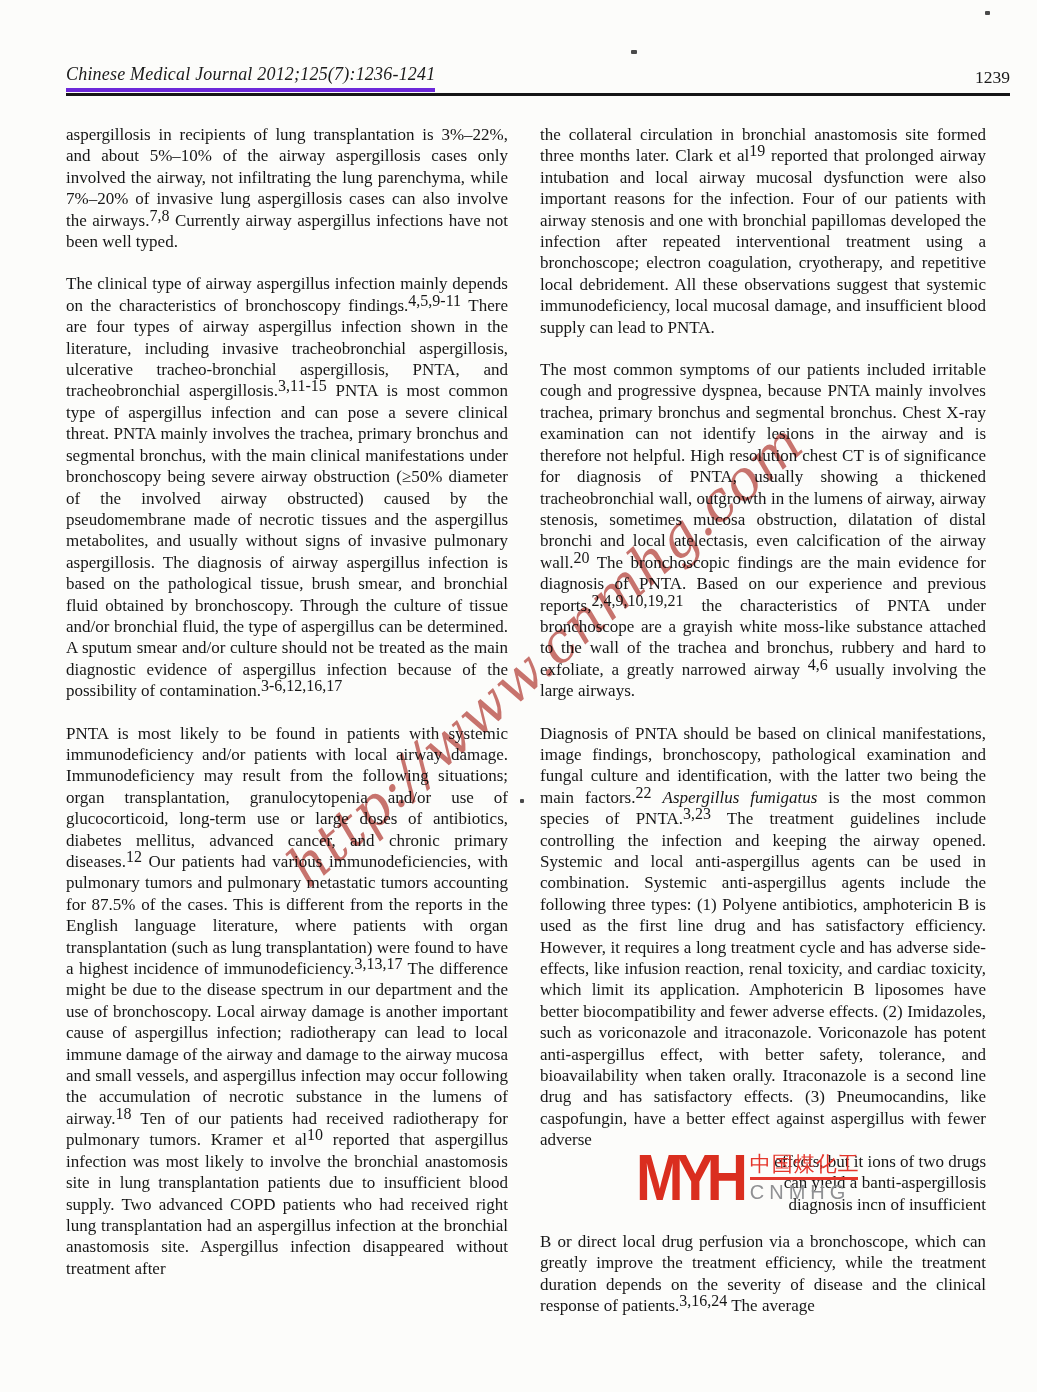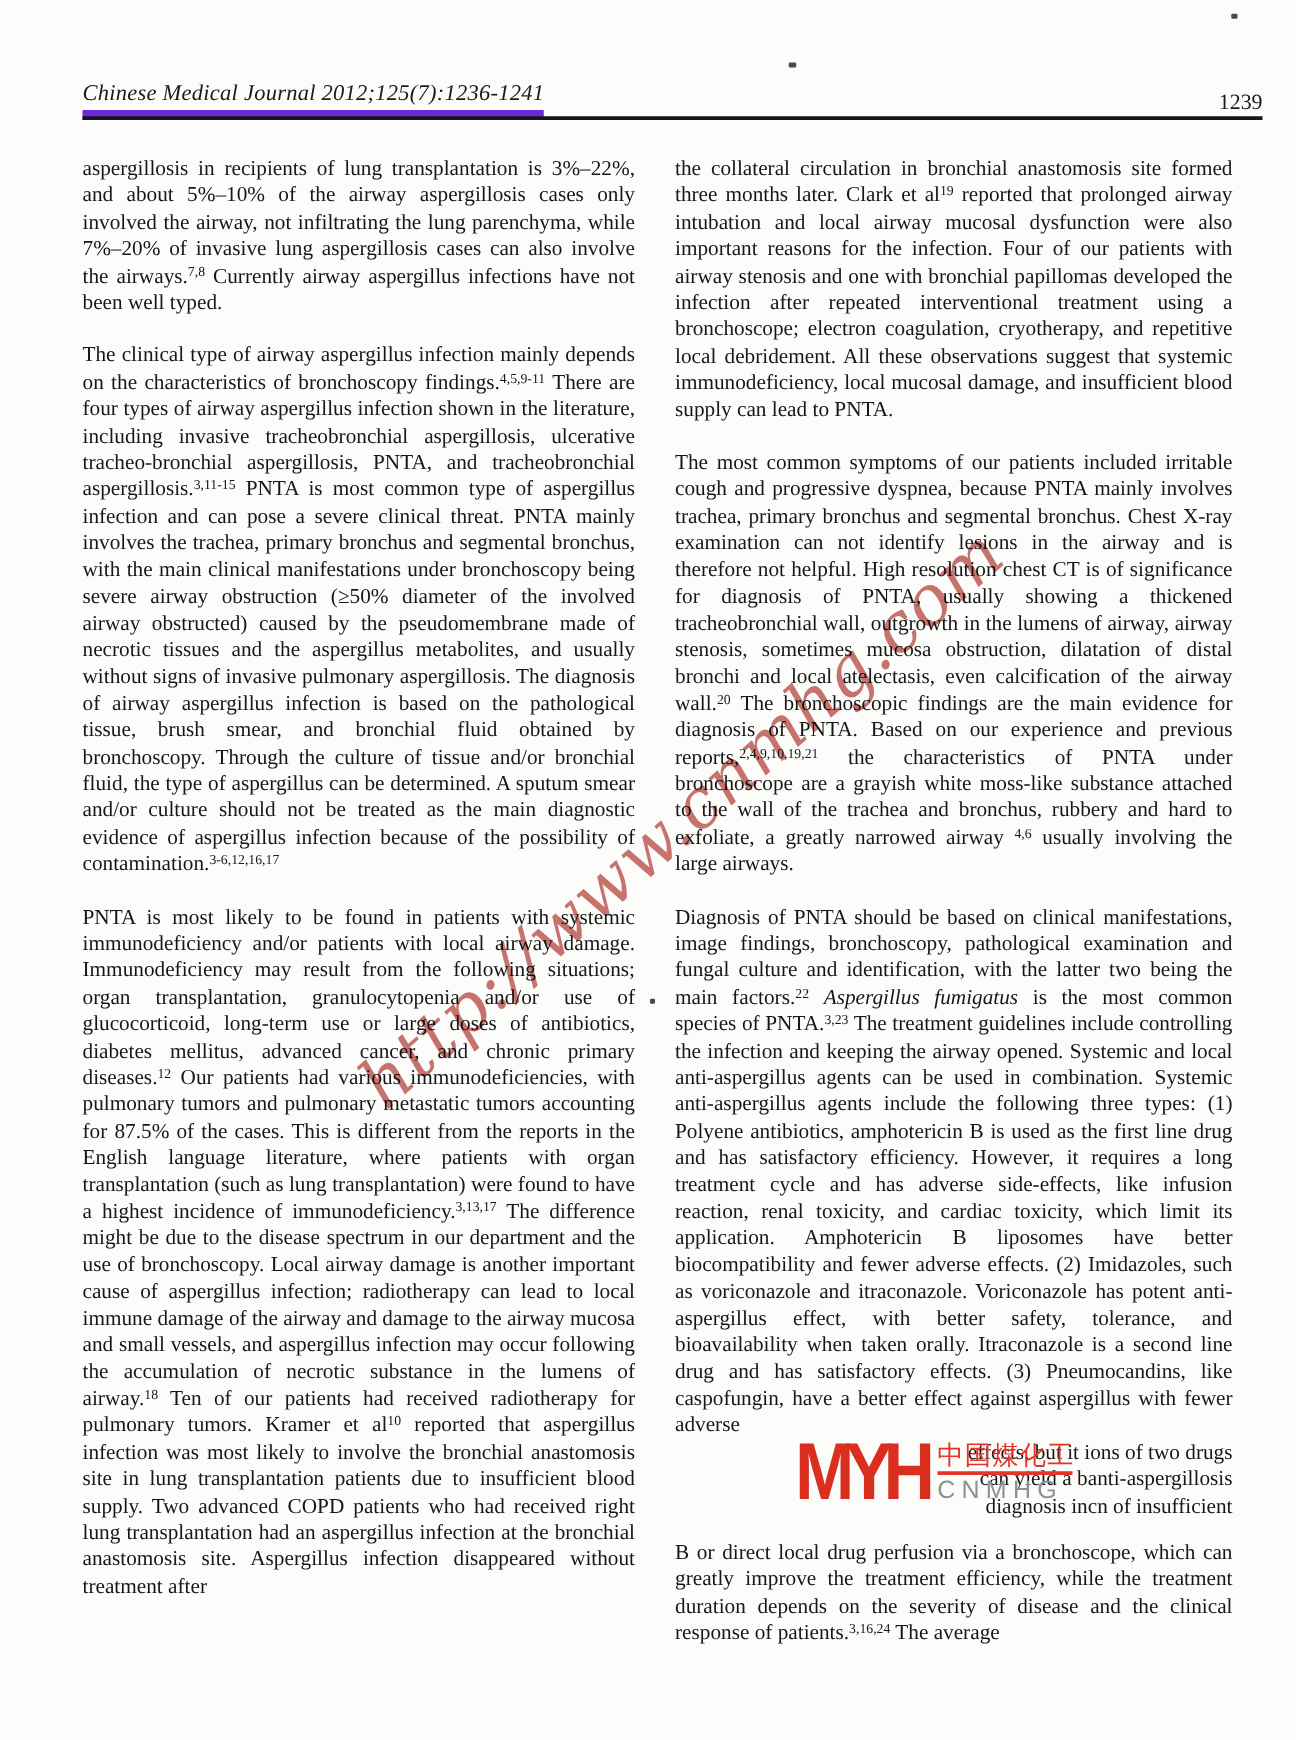--- a/index.html
+++ b/index.html
@@ -18,40 +18,40 @@
   
   .header {
     position: absolute; left: 66px; top: 64px; width: 944px;
     display: flex; justify-content: space-between; align-items: flex-end;
   }
   .journal {
     font-style: italic;
     font-size: 18px;
     letter-spacing: 0.2px;
     padding-bottom: 3px;
-    border-bottom: 8px solid #6d28d9;
+    border-bottom: 4px solid #6d28d9;
   }
   .pageno { font-size: 17.5px; padding-bottom: 4px; }
   .rule {
     position: absolute; left: 66px; top: 93px; width: 944px; height: 3px;
     background: #161616;
   }
   
   .col {
     position: absolute; top: 108px;
     font-size: 17px; line-height: 21.4px;
     text-align: justify;
     color: #161616;
   }
   .col-left  { left: 66px;  width: 442px; }
   .col-right { left: 540px; width: 446px; }
   .col p { margin: 16px 0 21px 0; }
   .col p.nogap { margin-bottom: 0; }
   sup {
-    font-size: 11px; line-height: 0;
+    font-size: 16px; line-height: 0;
     position: relative; top: -5px; vertical-align: baseline;
   }
   
   .obscured { position: relative; margin: 0; }
   .frag-line {
     display: flex; justify-content: flex-end;
     line-height: 21.4px; white-space: nowrap;
   }
   .logo {
     position: absolute; left: 96px; top: -2px;

